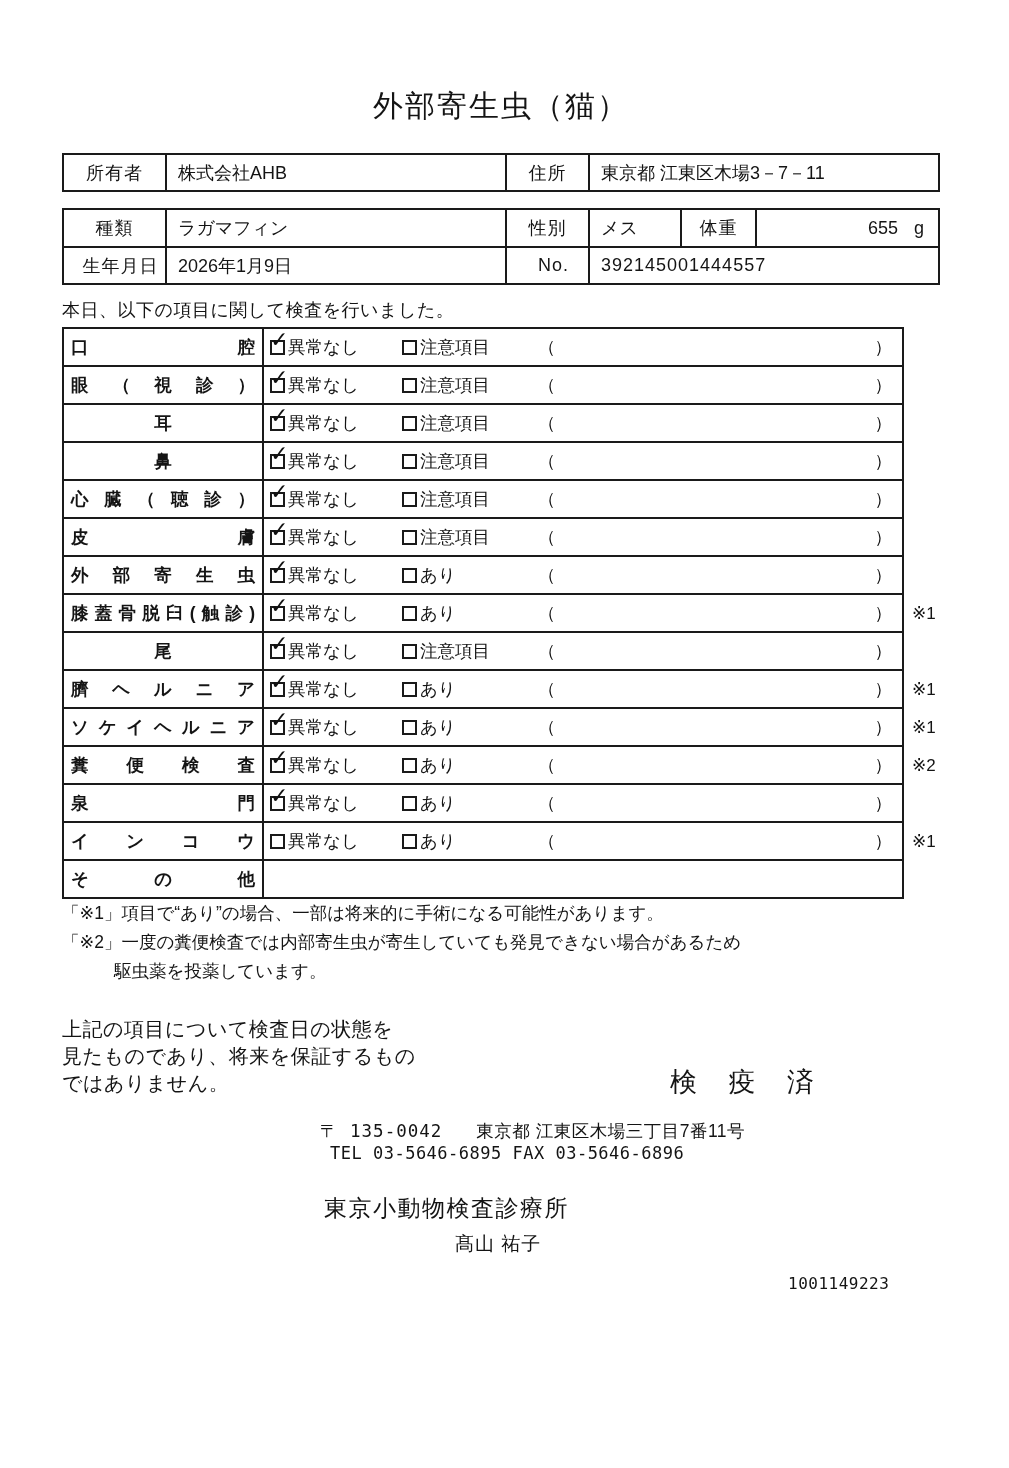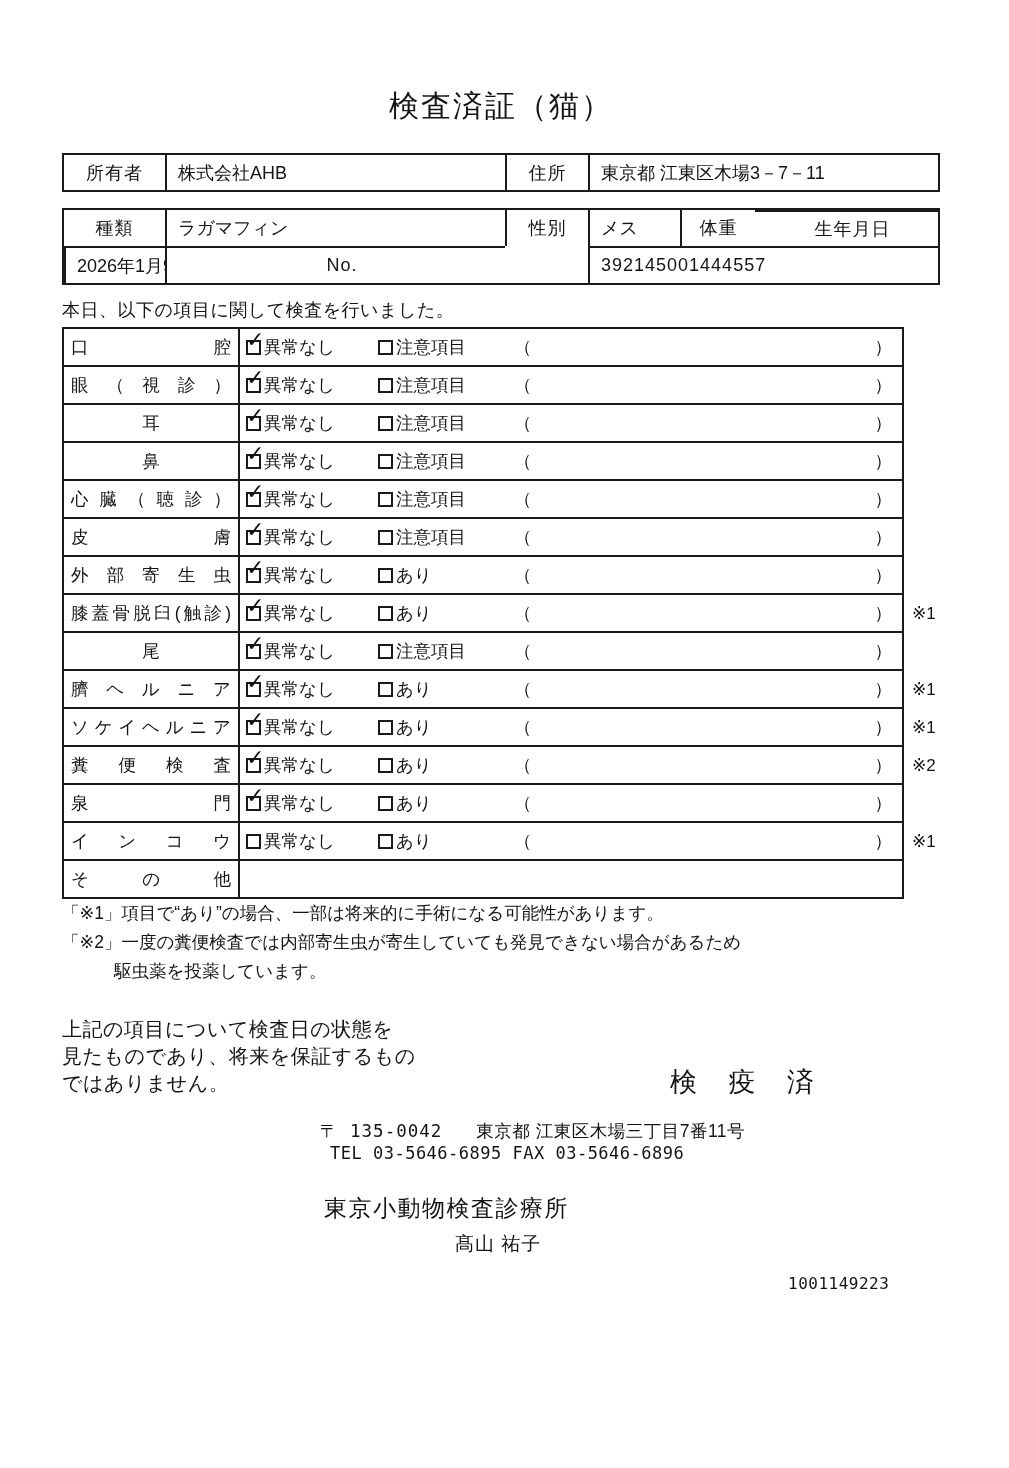--- a/index.html
+++ b/index.html
@@ -45,23 +45,24 @@
   .insp-table { width:890px; }
   .row-wrap { display:flex; align-items:center; }
   .row-wrap + .row-wrap { margin-top:-2px; }
   .insp-row {
     width:850px; height:40px;
     border:2px solid #1a1a1a;
     display:flex; align-items:stretch;
     background:#fff;
   }
   .insp-label {
-    width:176px; border-right:2px solid #1a1a1a;
+    width:200px; border-right:2px solid #1a1a1a;
     padding:0 7px; font-size:17.5px; line-height:36px;
     overflow:hidden;
+    font-weight:bold;
   }
   .insp-label.justify { text-align:justify; text-align-last:justify; }
   .insp-label.center  { text-align:center; text-align-last:center; }
   .insp-body { display:flex; align-items:center; flex:1; padding-left:6px; font-size:17.5px; }
   .cb {
     width:15px; height:15px;
     border:2px solid #1a1a1a;
     display:inline-block; position:relative;
     margin-right:3px; flex:none;
   }
@@ -100,36 +101,40 @@
     font-family:"DejaVu Sans Mono","Liberation Mono",monospace;
     font-size:16px; letter-spacing:0.5px;
   }
 </style>
 </head>
 <body>
 
 <div class="page">
   <div class="content">
 
-    <h1 class="title">検査済証（猫）</h1>
+    <h1 class="title">外部寄生虫（猫）</h1>
 
 
     <div class="tbl owner-tbl">
       <div class="cell label">所有者</div>
       <div class="cell value bl">株式会社AHB</div>
       <div class="cell label bl">住所</div>
       <div class="cell value bl">東京都 江東区木場3－7－11</div>
     </div>
 
     <div class="tbl pet-tbl">
       <div class="cell label">種類</div>
       <div class="cell value bl">ラガマフィン</div>
       <div class="cell label bl">性別</div>
       <div class="cell value bl">メス</div>
       <div class="cell label bl">体重</div>
+      <div class="cell value bl weight">
+        <span>655</span>
+        <span class="unit">g</span>
+      </div>
       <div class="cell label bt">生年月日</div>
       <div class="cell value bl bt">2026年1月9日</div>
       <div class="cell label bl bt">No.</div>
       <div class="cell value bl bt no-value">392145001444557</div>
     </div>
 
     <p class="intro">本日、以下の項目に関して検査を行いました。</p>
 
     <div class="insp-table">
   <div class="row-wrap">

